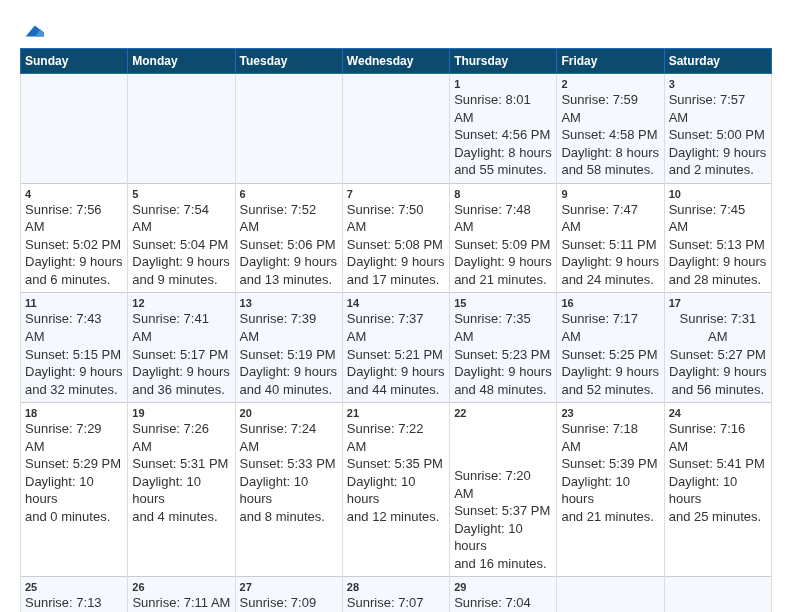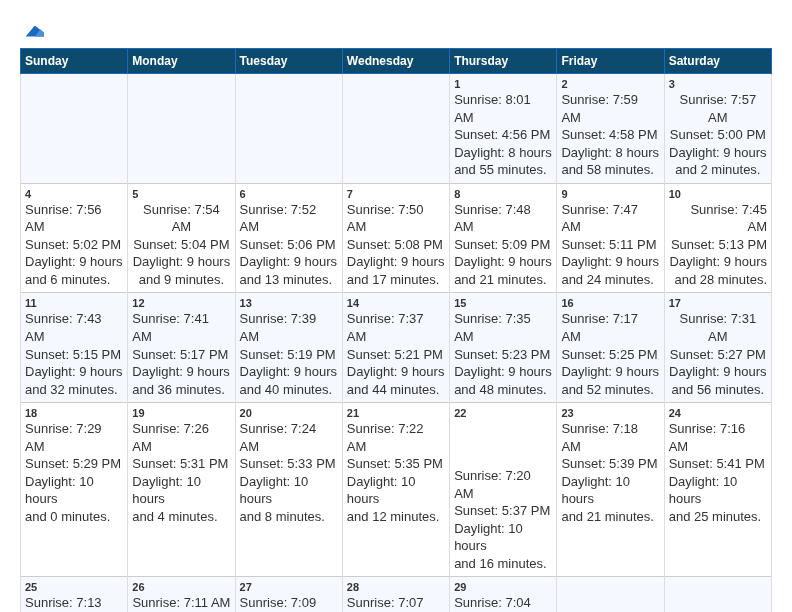--- a/index.html
+++ b/index.html
@@ -148,37 +148,37 @@
           </td>
           <td>
             <span class="day-num">2</span>
             <div class="cell-content" style="white-space: pre-line;">Sunrise: 7:59 AM
 Sunset: 4:58 PM
 Daylight: 8 hours
 and 58 minutes.</div>
           </td>
           <td>
             <span class="day-num">3</span>
-            <div class="cell-content" style="white-space: pre-line; text-align: center;">Sunrise: 7:57 AM
+            <div class="cell-content" style="white-space: pre-line;">Sunrise: 7:57 AM
 Sunset: 5:00 PM
 Daylight: 9 hours
 and 2 minutes.</div>
           </td>
         </tr>
         <tr>
           <td>
             <span class="day-num">4</span>
             <div class="cell-content" style="white-space: pre-line;">Sunrise: 7:56 AM
 Sunset: 5:02 PM
 Daylight: 9 hours
 and 6 minutes.</div>
           </td>
           <td>
             <span class="day-num">5</span>
-            <div class="cell-content" style="white-space: pre-line; text-align: center;">Sunrise: 7:54 AM
+            <div class="cell-content" style="white-space: pre-line;">Sunrise: 7:54 AM
 Sunset: 5:04 PM
 Daylight: 9 hours
 and 9 minutes.</div>
           </td>
           <td>
             <span class="day-num">6</span>
             <div class="cell-content" style="white-space: pre-line;">Sunrise: 7:52 AM
 Sunset: 5:06 PM
 Daylight: 9 hours
 and 13 minutes.</div>
@@ -199,21 +199,21 @@
           </td>
           <td>
             <span class="day-num">9</span>
             <div class="cell-content" style="white-space: pre-line;">Sunrise: 7:47 AM
 Sunset: 5:11 PM
 Daylight: 9 hours
 and 24 minutes.</div>
           </td>
           <td>
             <span class="day-num">10</span>
-            <div class="cell-content" style="white-space: pre-line; text-align: right;">Sunrise: 7:45 AM
+            <div class="cell-content" style="white-space: pre-line;">Sunrise: 7:45 AM
 Sunset: 5:13 PM
 Daylight: 9 hours
 and 28 minutes.</div>
           </td>
         </tr>
         <tr>
           <td>
             <span class="day-num">11</span>
             <div class="cell-content" style="white-space: pre-line;">Sunrise: 7:43 AM
 Sunset: 5:15 PM

